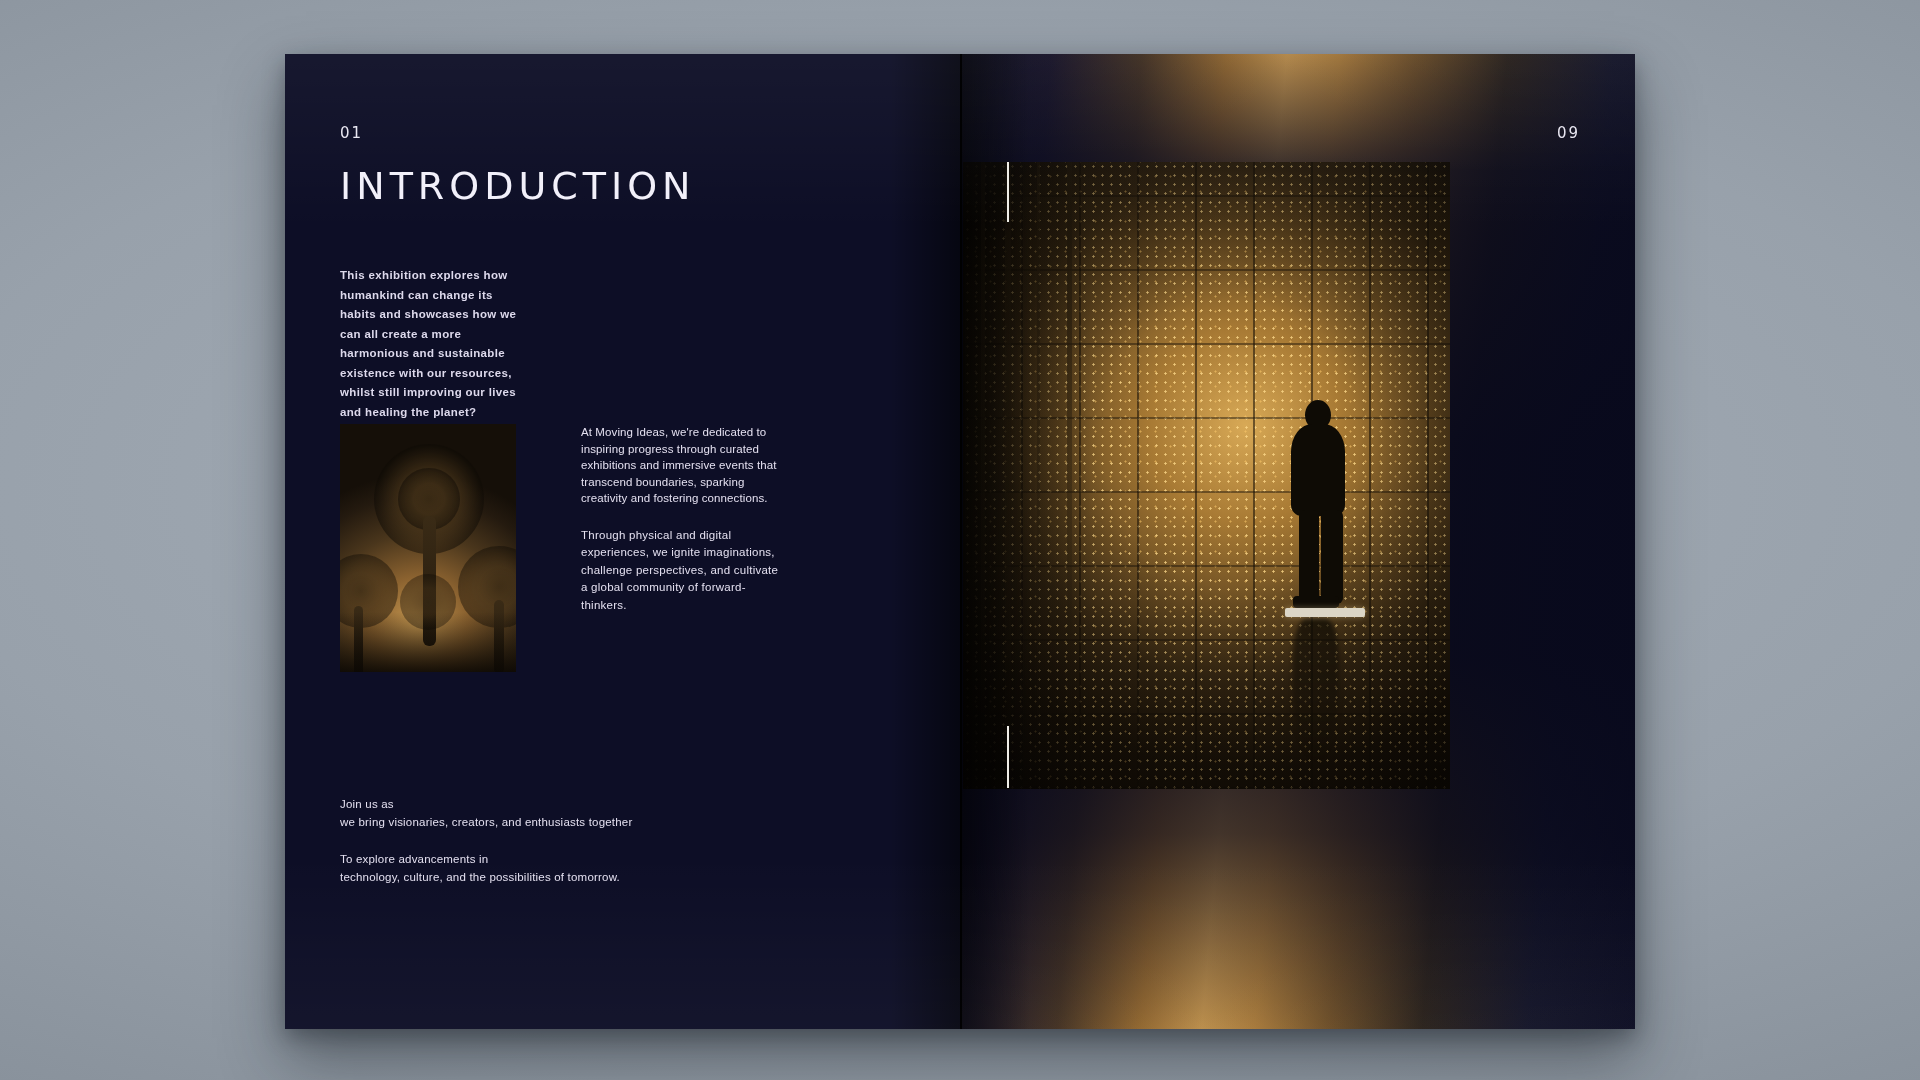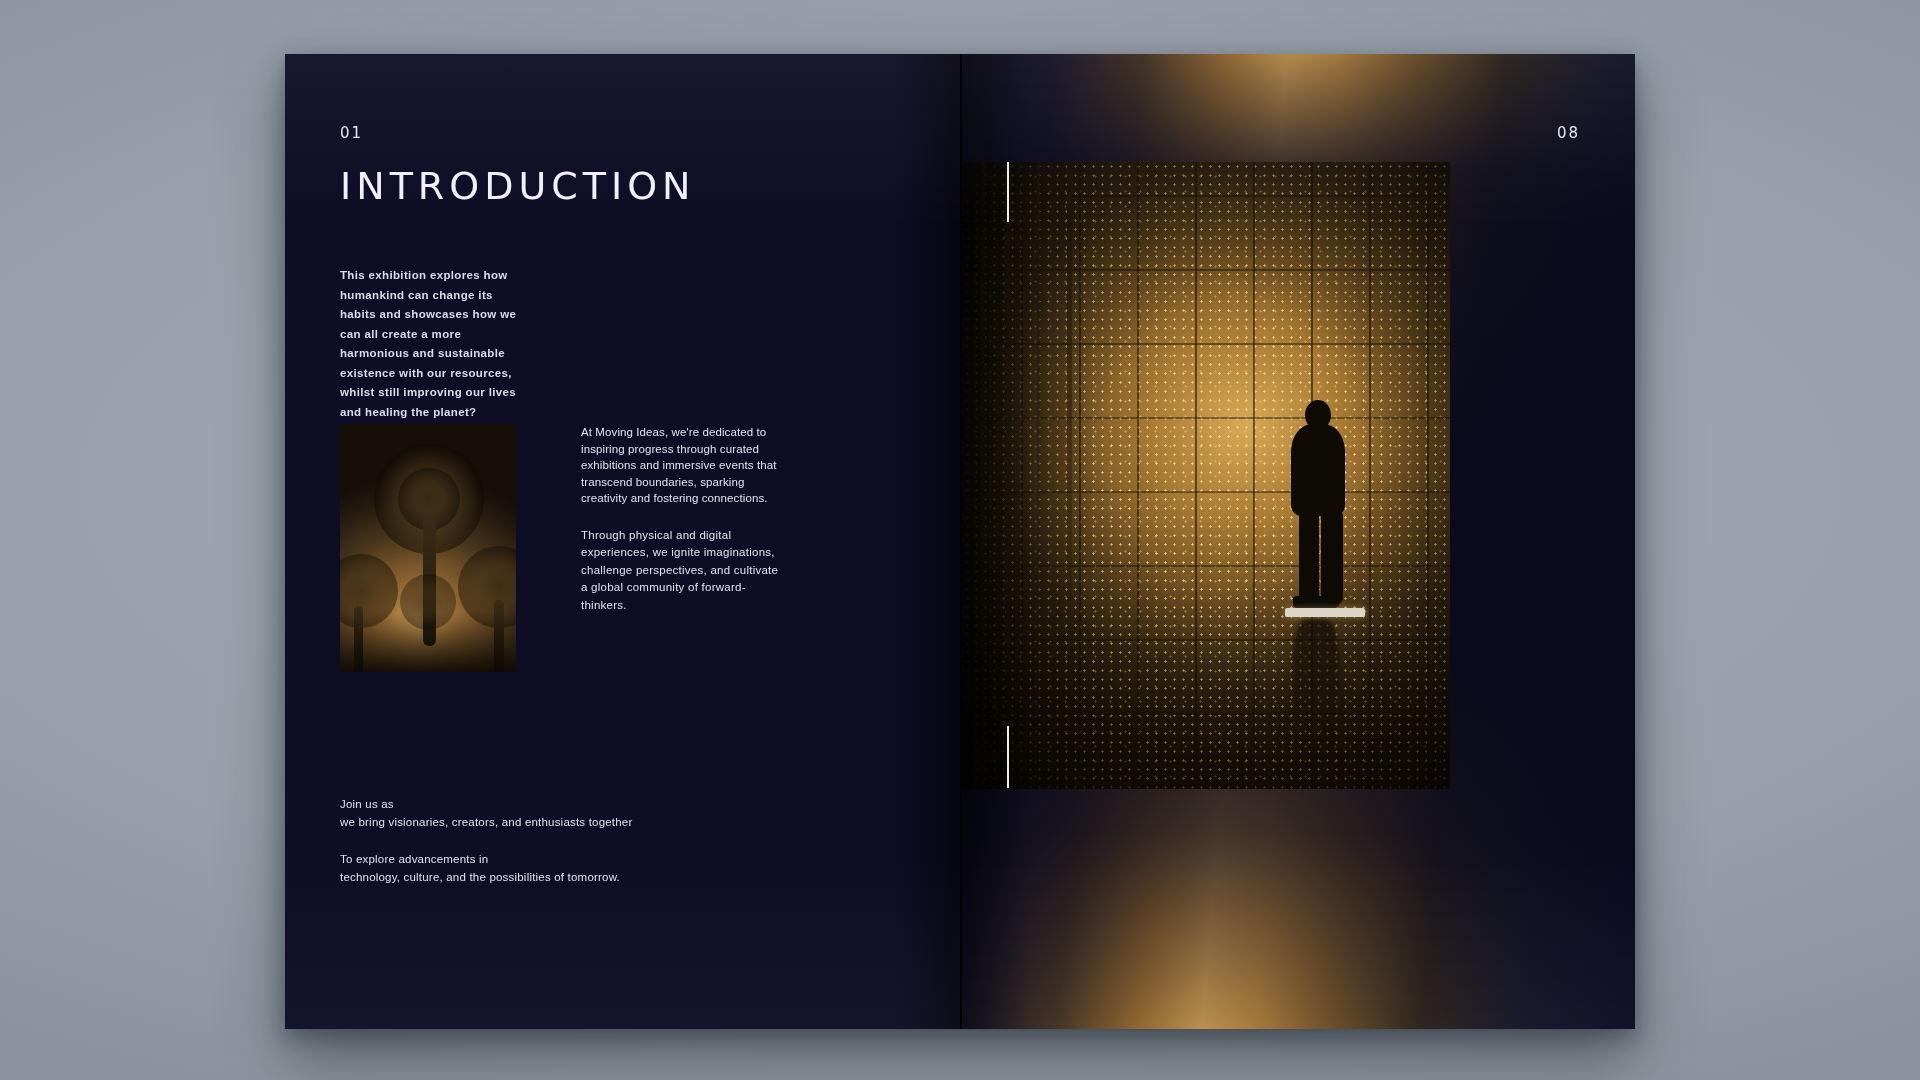--- a/index.html
+++ b/index.html
@@ -353,21 +353,21 @@
       <div>technology, culture, and the possibilities of tomorrow.</div>
     </div>
 
     <div class="page-sheen"></div>
   </div>
 
   <div class="page" id="page-right">
     <div id="gold-wash"></div>
     <div id="gold-wash-v"></div>
 
-    <div class="folio" id="folio-right" style="z-index:8;">08</div>
+    <div class="folio" id="folio-right" style="z-index:8;">09</div>
 
     <div id="main-photo">
       <div class="bokeh-field"></div>
       <div class="dot-texture"></div>
       <div class="grid-lines"></div>
 
       <div class="left-posts">
         <div class="post" style="left:18px;"></div>
         <div class="post" style="left:42px; width:6px;"></div>
         <div class="post" style="left:74px; width:3px;"></div>

